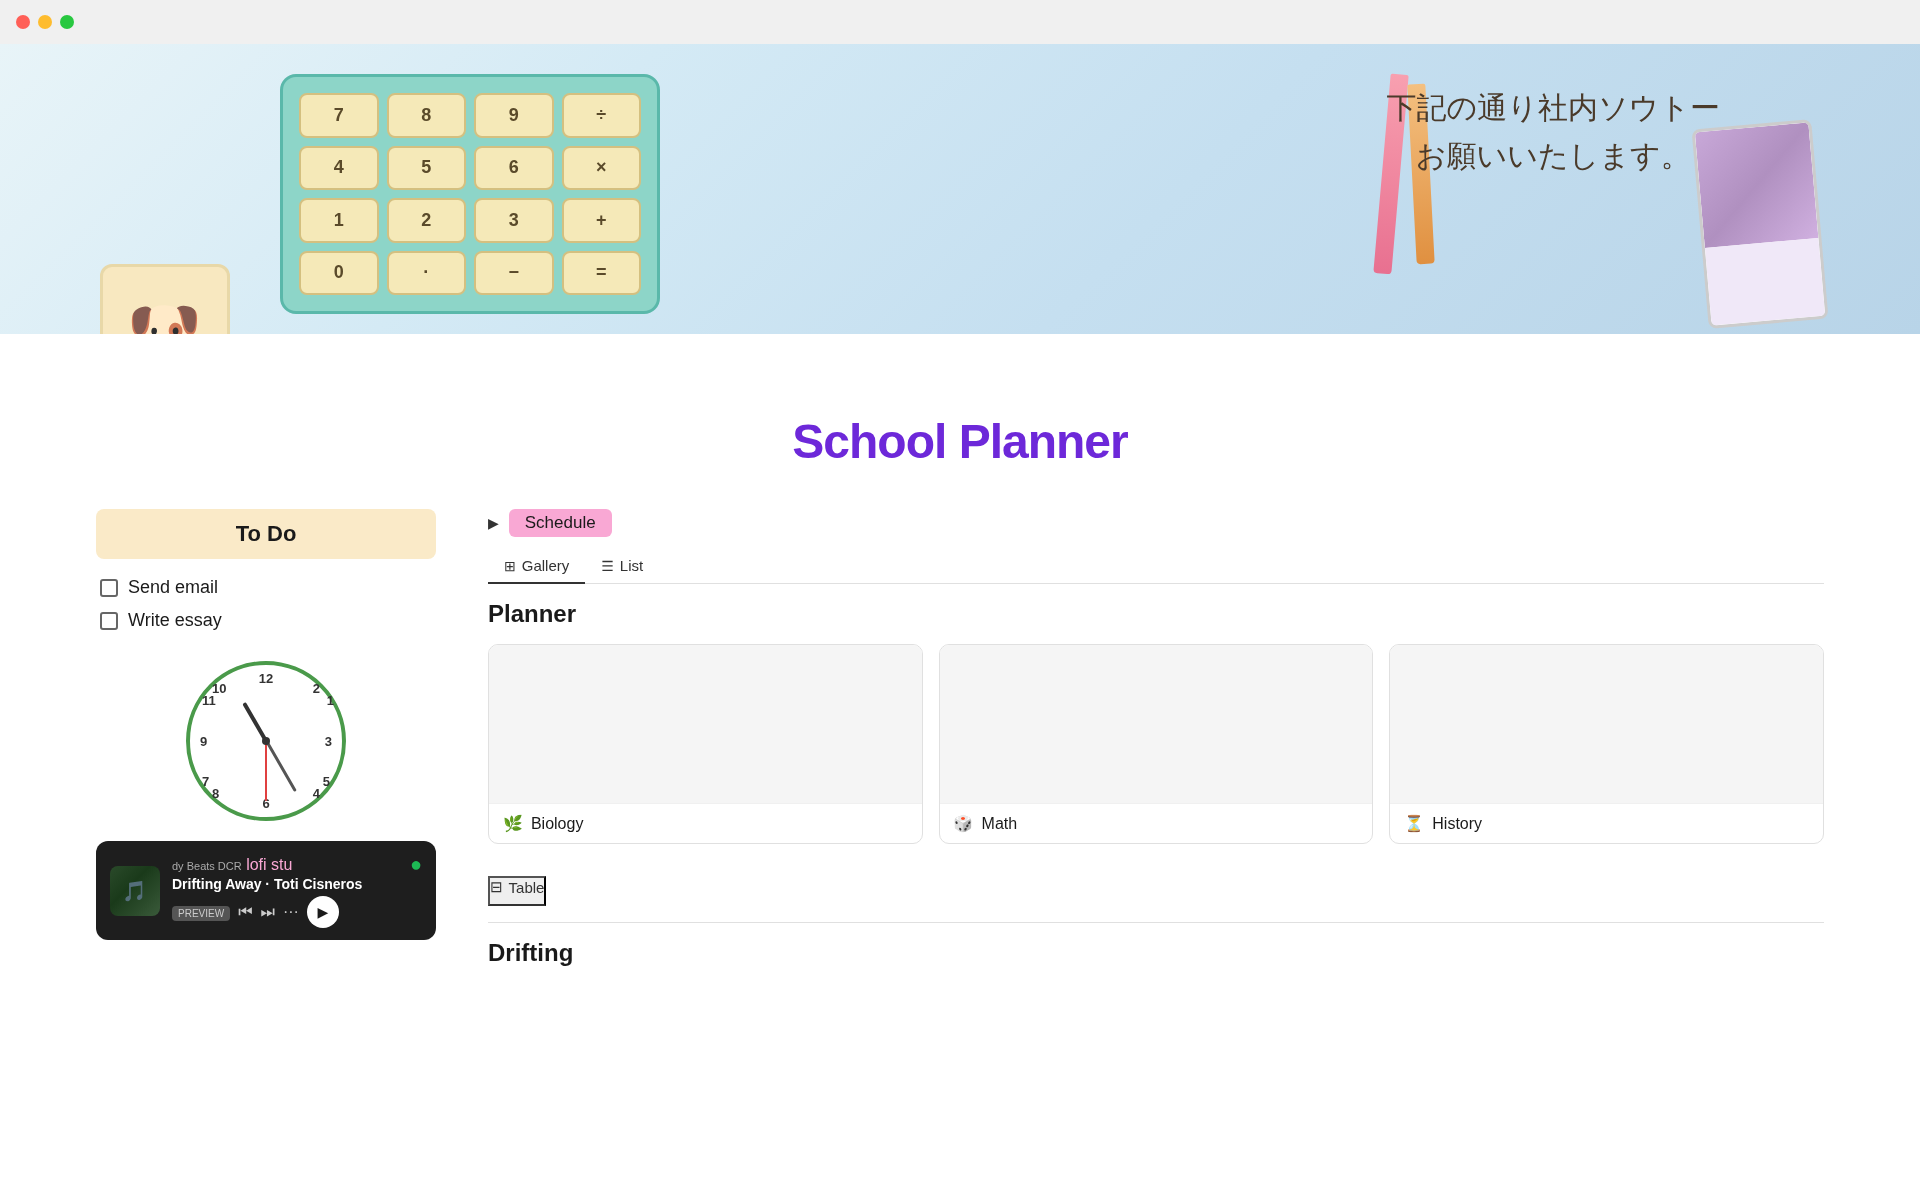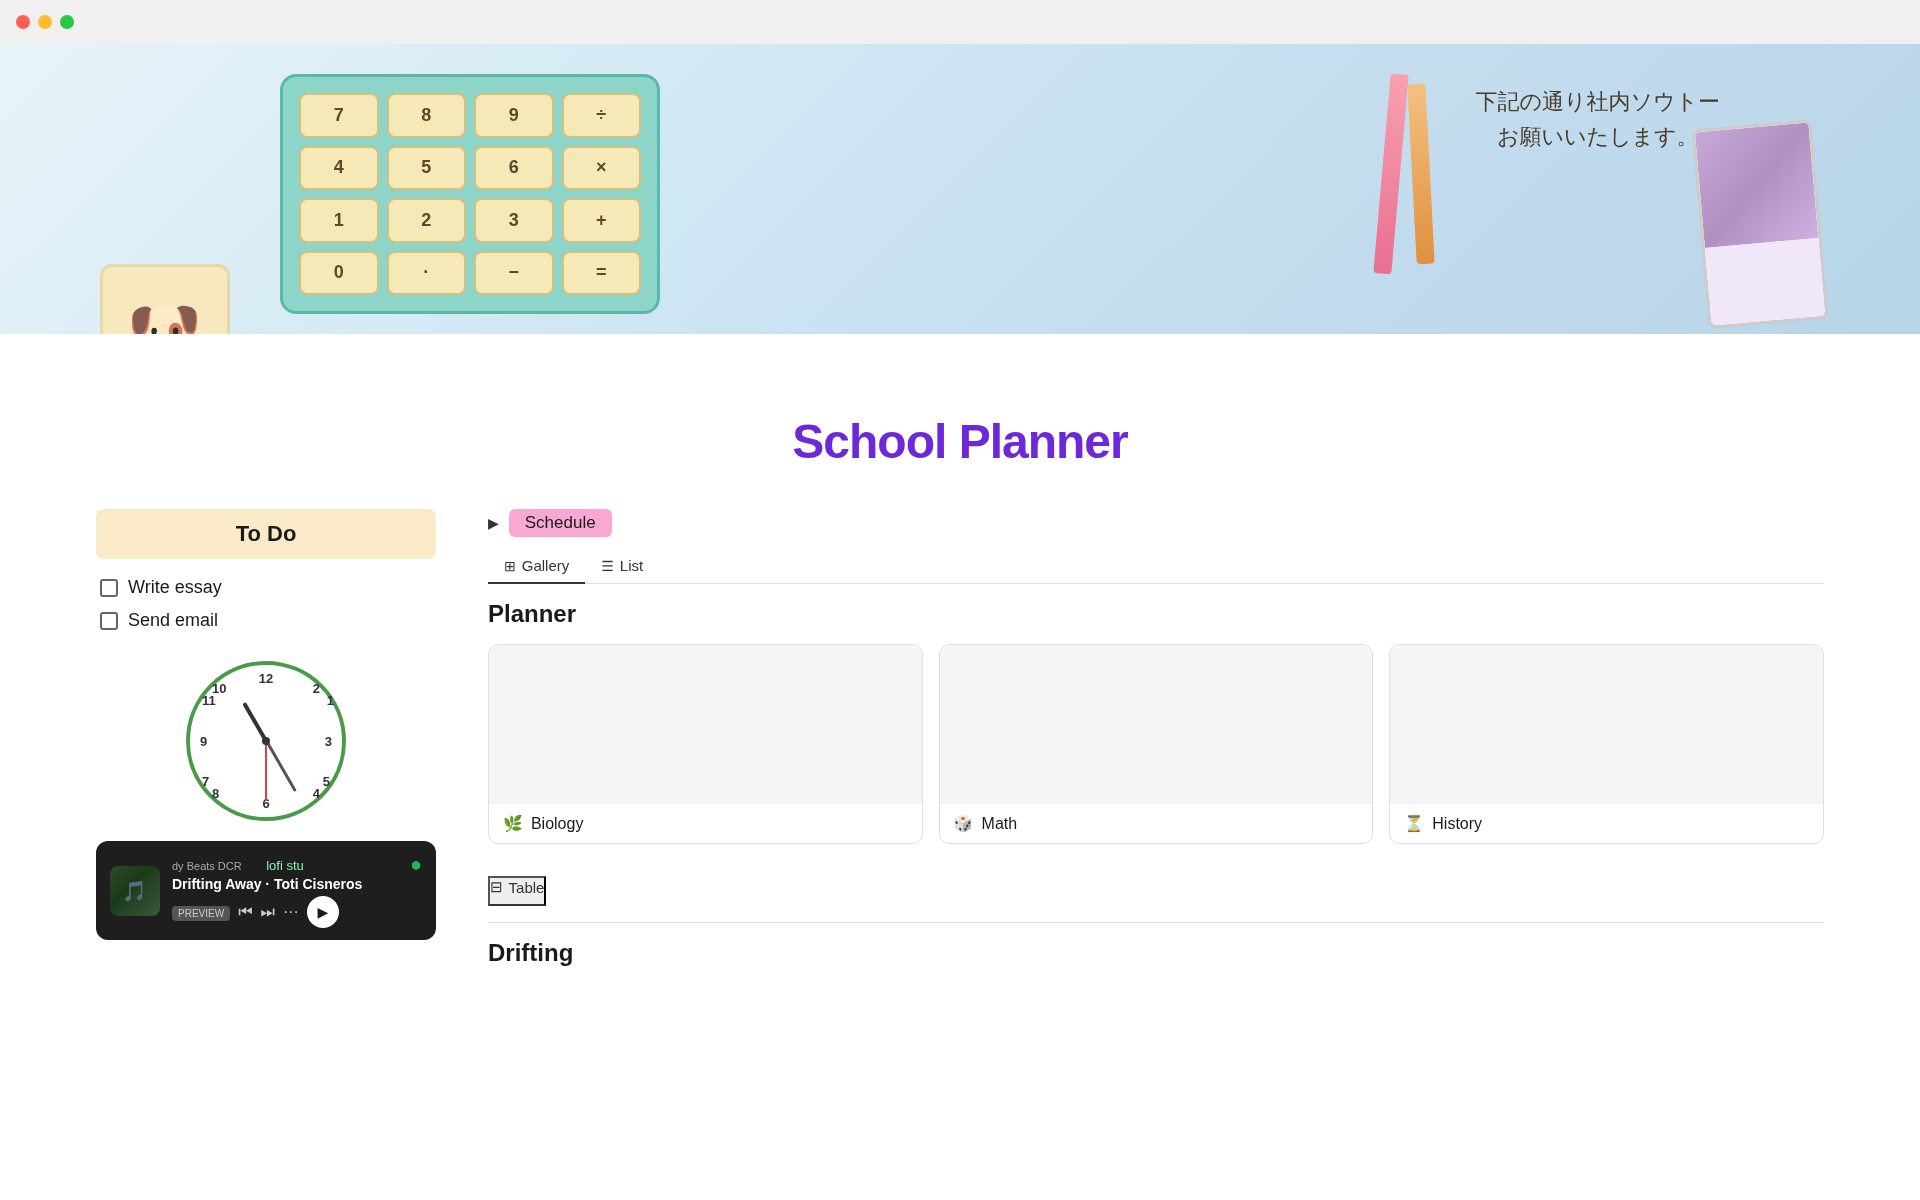--- a/index.html
+++ b/index.html
@@ -76,21 +76,21 @@
     }
     .calc-key.op {
       background: #f5e9b8;
     }
 
     
     .hero-text-overlay {
       position: absolute;
       top: 40px;
       right: 200px;
-      font-size: 22px;
+      font-size: 30px;
       color: #4a3a2a;
       text-align: center;
       line-height: 1.6;
     }
 
     
     .pencil-pink {
       position: absolute;
       right: 520px;
       top: 30px;
@@ -521,25 +521,25 @@
   <h1 class="page-title">School Planner</h1>
 
   <div class="content-columns">
 
     <div class="left-col">
 
       <div class="todo-section">
         <div class="todo-header">To Do</div>
         <div class="todo-item">
           <div class="todo-checkbox"></div>
-          <span>Write essay</span>
+          <span>Send email</span>
         </div>
         <div class="todo-item">
           <div class="todo-checkbox"></div>
-          <span>Send email</span>
+          <span>Write essay</span>
         </div>
       </div>
 
       <div class="clock-container">
         <div class="clock-face">
 
           <span class="clock-number" style="top:6px;left:50%;transform:translateX(-50%)">12</span>
           <span class="clock-number" style="right:10px;top:50%;transform:translateY(-50%)">3</span>
           <span class="clock-number" style="bottom:6px;left:50%;transform:translateX(-50%)">6</span>
           <span class="clock-number" style="left:10px;top:50%;transform:translateY(-50%)">9</span>
@@ -558,21 +558,21 @@
           <div class="clock-center"></div>
         </div>
       </div>
 
       <div class="music-player">
         <div class="album-art">🎵</div>
         <div class="music-info">
           <div style="display:flex;align-items:center;gap:6px;justify-content:space-between">
             <div>
               <span class="music-app-name">dy Beats DCR</span>
-              <span style="color:#86efac;font-size:13px;margin-left:20px">lofi stu</span>
+              <span style="color:#f9a8d4;font-size:16px;margin-left:0">lofi stu</span>
             </div>
             <span class="spotify-icon">●</span>
           </div>
           <div class="music-title">
             <span>Drifting Away</span> · <span>Toti Cisneros</span>
           </div>
           <div style="display:flex;align-items:center;gap:8px;margin-top:4px">
             <span class="preview-badge">PREVIEW</span>
             <div class="music-controls">
               <button class="ctrl-btn">⏮</button>

